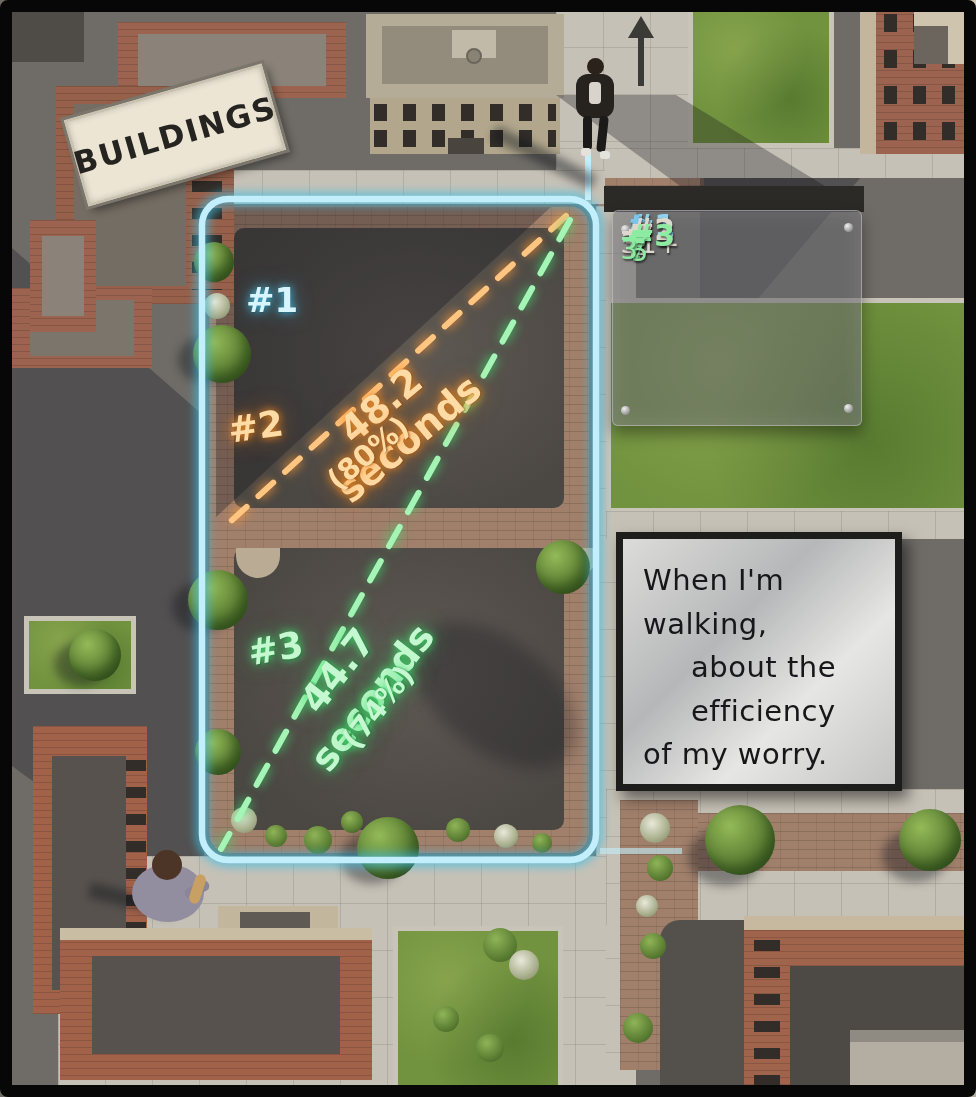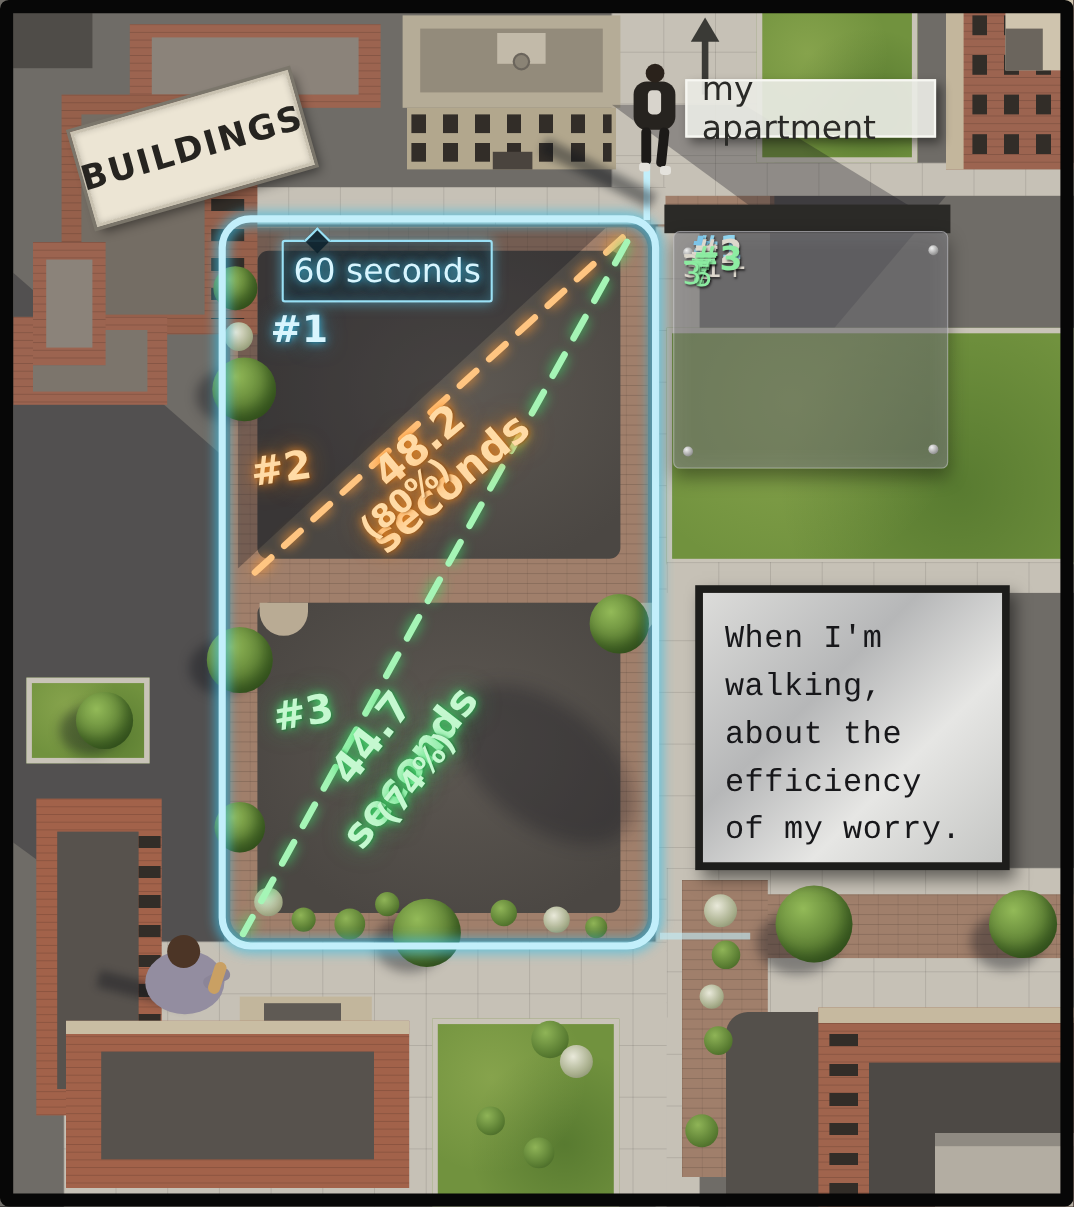--- a/index.html
+++ b/index.html
@@ -225,44 +225,37 @@
     <div style="left:28px;top:93px;width:10px;height:8px;background:#e4e2dc;border-radius:3px;"></div>
   </div>
   <div style="left:88px;top:892px;width:86px;height:16px;background:rgba(14,17,24,.4);filter:blur(4px);transform:rotate(14deg);"></div>
   <div style="left:122px;top:838px;width:100px;height:100px;">
     <div style="left:10px;top:26px;width:72px;height:58px;background:#938da0;border-radius:50%;"></div>
     <div style="left:62px;top:46px;width:26px;height:11px;background:#8b8598;border-radius:5px;transform:rotate(-28deg);"></div>
     <div style="left:70px;top:36px;width:11px;height:30px;background:#c9a063;border-radius:6px;transform:rotate(18deg);"></div>
     <div style="left:30px;top:12px;width:30px;height:30px;border-radius:50%;background:#4c3526;"></div>
   </div>
 
-  <div class="timebox cy" style="left:256px;top:218px;width:192px;height:57px;">
-    <div class="ptr" style="left:22px;top:-10px;"></div>
-    <span style="position:static;">60 seconds</span>
-  </div>
   <div class="cy" style="left:246px;top:280px;font-size:34px;font-weight:bold;">#1</div>
 
   <div class="org rot" style="left:228px;top:406px;font-size:36px;transform:rotate(-8deg);">#2</div>
   <div class="org rot" style="left:275px;top:378px;width:240px;font-size:38px;transform:rotate(-40deg);">48.2 seconds</div>
   <div class="org rot" style="left:298px;top:436px;width:140px;font-size:29px;transform:rotate(-40deg);">(80%)</div>
 
   <div class="grn rot" style="left:248px;top:628px;font-size:36px;transform:rotate(-10deg);">#3</div>
   <div class="grn rot" style="left:235px;top:640px;width:240px;font-size:38px;transform:rotate(-52deg);">44.7 seconds</div>
   <div class="grn rot" style="left:313px;top:690px;width:130px;font-size:29px;transform:rotate(-52deg);">(74%)</div>
 
   <div class="sign" style="left:72px;top:90px;width:206px;height:90px;transform:rotate(-16deg);font-size:31px;letter-spacing:2px;">
     <span style="position:static;">BUILDINGS</span>
   </div>
 
   <div style="left:626px;top:16px;width:30px;height:72px;">
     <div style="left:12px;top:18px;width:6px;height:52px;background:#3a3a36;"></div>
     <div style="left:2px;top:0;width:0;height:0;border-left:13px solid transparent;border-right:13px solid transparent;border-bottom:22px solid #3a3a36;"></div>
-  </div>
-  <div class="aptbox" style="left:623px;top:72px;width:228px;height:53px;">
-    <span style="position:static;">my apartment</span>
   </div>
 
   <div style="left:604px;top:186px;width:260px;height:26px;background:#2b2a27;"></div>
   <div class="glass" style="left:612px;top:210px;width:250px;height:216px;padding:14px 12px 0 16px;">
     <div class="screw" style="left:8px;top:14px;"></div>
     <div class="screw" style="right:8px;top:12px;"></div>
     <div class="screw" style="left:8px;bottom:10px;"></div>
     <div class="screw" style="right:8px;bottom:12px;"></div>
     <div class="frow" style="position:relative;margin-bottom:4px;">
       <span class="cyan2" style="font-weight:bold;">#1</span>
@@ -290,20 +283,20 @@
         <span class="num">
             <span style="font-style:italic;font-weight:bold;">t</span>
             <span>√</span>
             <span class="rdc">5</span>
           </span>
         <span>3</span>
       </span>
     </div>
   </div>
 
-  <div class="metal" style="left:632px;top:532px;width:286px;height:259px;font-family:Liberation Mono, monospace;">
+  <div class="metal" style="left:616px;top:532px;width:286px;height:259px;">
     <div style="position:relative;">When I'm walking,</div>
-    <div style="position:relative;">about the efficiency</div>
+    <div style="position:relative;margin-left:48px;">about the efficiency</div>
     <div style="position:relative;">of my worry.</div>
   </div>
 
   <div class="frame"></div>
 </div>
 
 </body></html>

